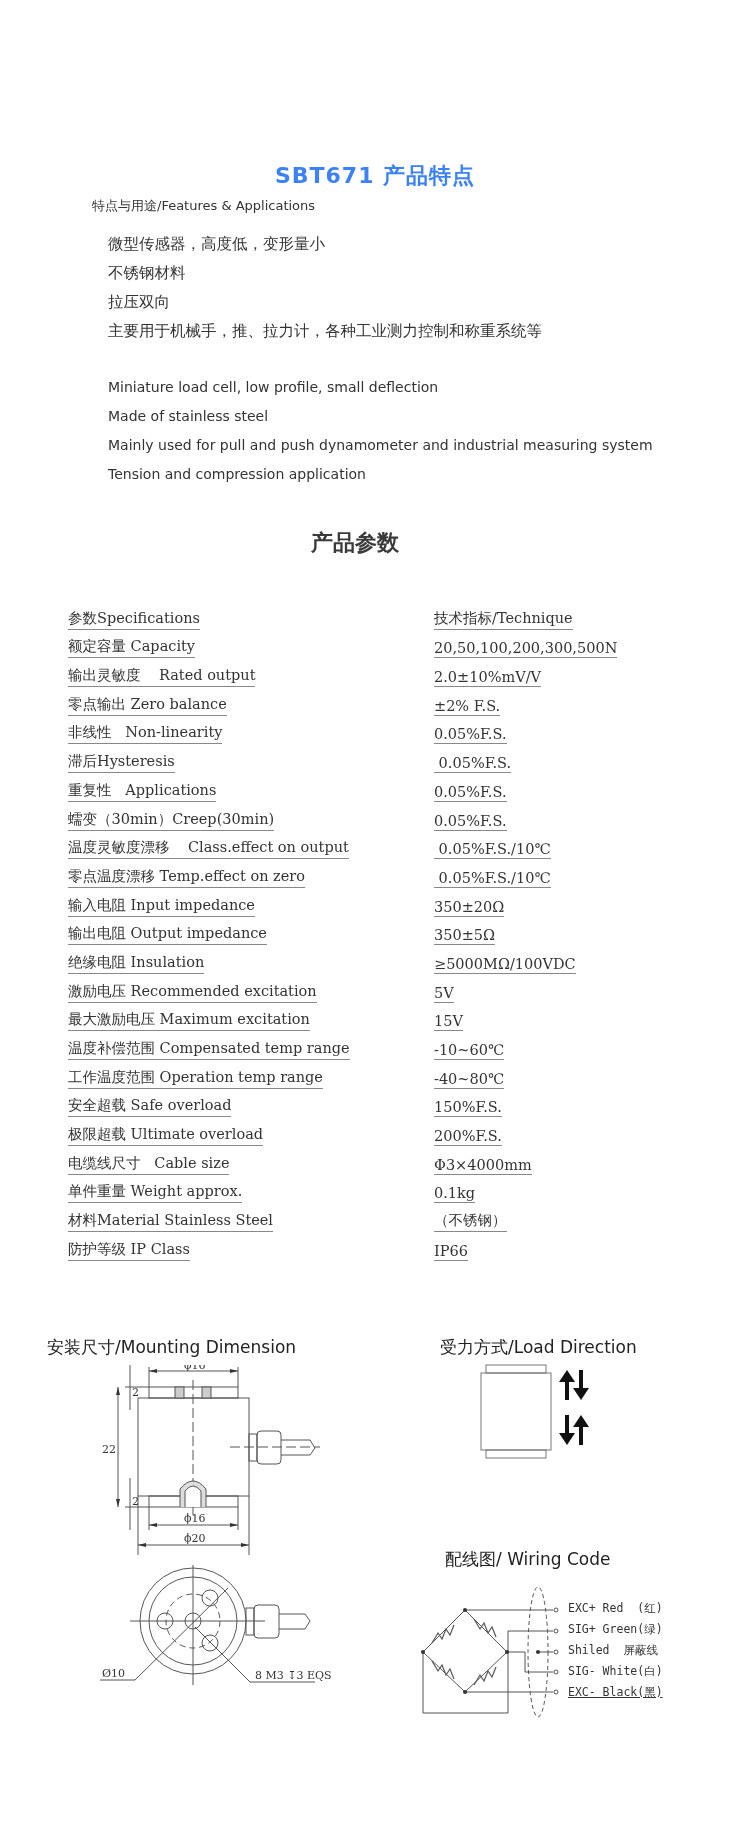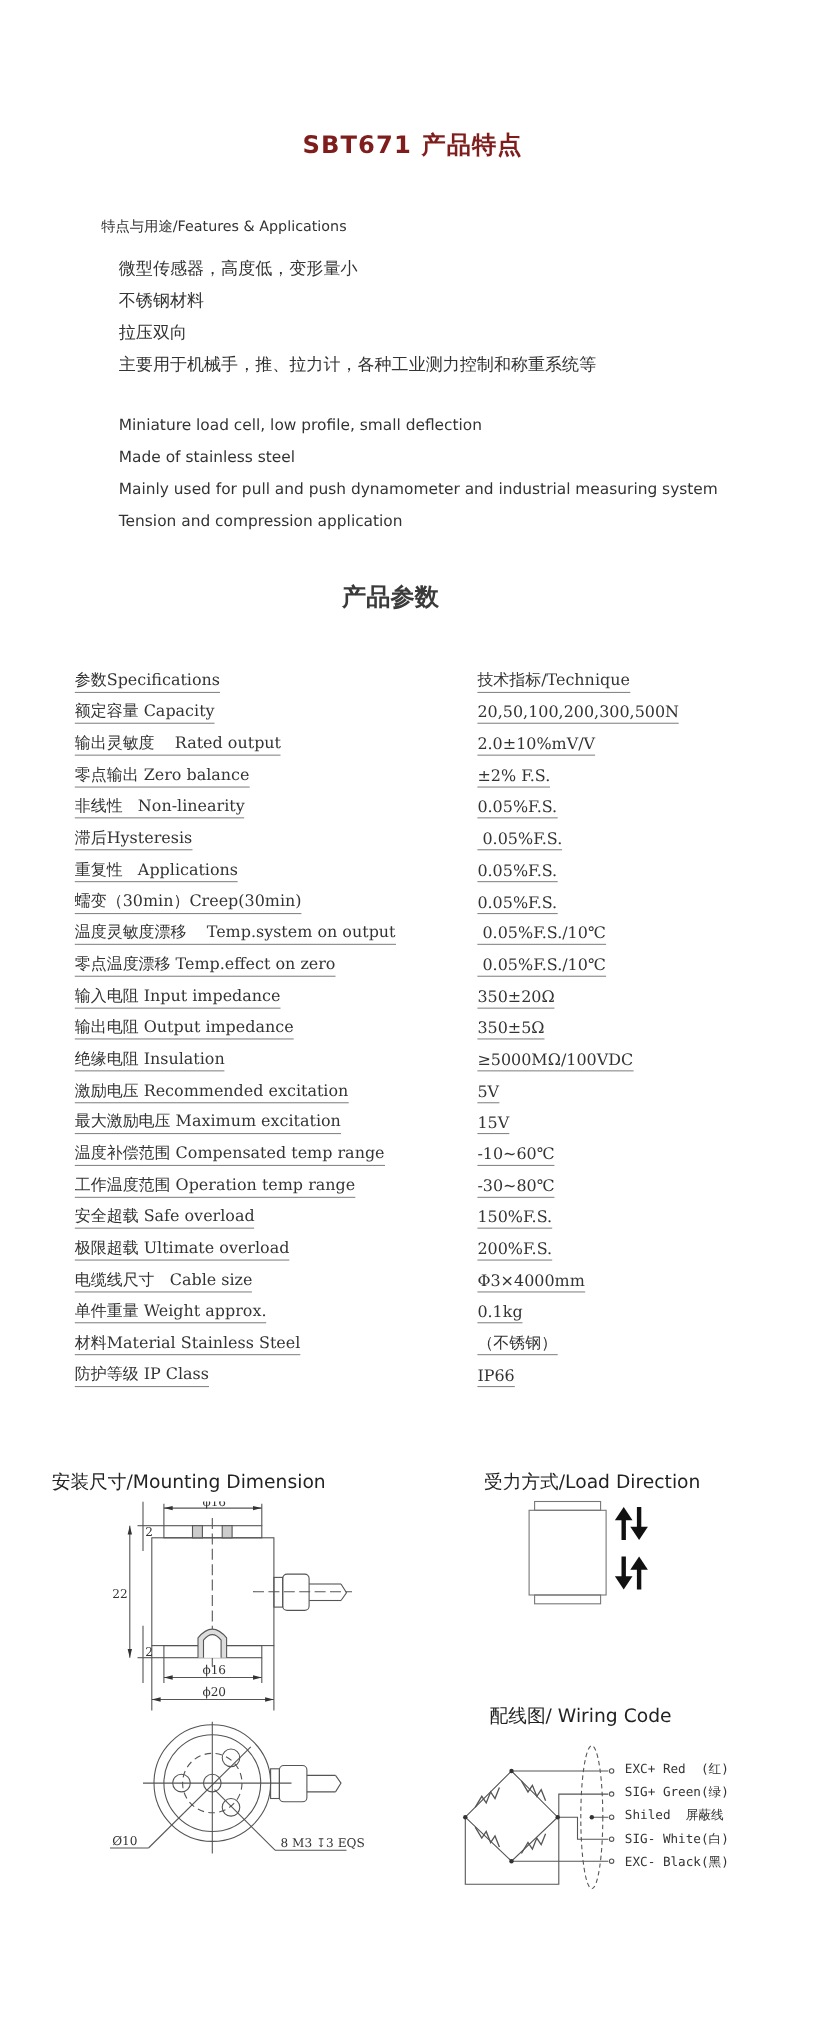--- a/index.html
+++ b/index.html
@@ -1,19 +1,19 @@
 <!DOCTYPE html>
 <html><head>
 <meta charset="utf-8">
 <style>
   html, body { margin: 0; padding: 0; background: #ffffff; }
   body { width: 750px; height: 1836px; position: relative; overflow: hidden;
          font-family: "DejaVu Sans", "Liberation Sans", sans-serif; color: #333; }
   .abs { position: absolute; }
-  .title { left: 0; width: 750px; text-align: center; font-size: 22px; font-weight: bold; color: #7f1d1d; letter-spacing: 1px; }
+  .title { left: 0; width: 750px; text-align: center; font-size: 22px; font-weight: bold; color: #3b82f6; letter-spacing: 1px; margin-top: 44px; }
   .feat-head { left: 92px; top: 197px; font-size: 13px; color: #333; }
   .feat-list { left: 108px; top: 230px; font-size: 15.5px; color: #333; }
   .feat-list div { height: 29px; line-height: 29px; }
   .feat-en { left: 108px; top: 373px; font-size: 14px; color: #333; }
   .feat-en div { height: 29px; line-height: 29px; }
   .params-title { left: 0; width: 710px; top: 528px; text-align: center; font-size: 22px; font-weight: bold; color: #3a3a3a; }
   .spec-table { left: 68px; top: 604px; width: 600px; }
   .spec-row { position: relative; height: 28.7px; font-family: "DejaVu Serif", "Liberation Serif", serif; font-size: 14.5px; color: #333; }
   .spec-row .cell { position: absolute; bottom: 3px; white-space: pre; border-bottom: 1px solid #888; padding-bottom: 1px; }
   .spec-row .param { left: 0; }
@@ -69,21 +69,21 @@
     </div>
   <div class="spec-row">
       <span class="cell param">重复性   Applications</span>
       <span class="cell val">0.05%F.S.</span>
     </div>
   <div class="spec-row">
       <span class="cell param">蠕变（30min）Creep(30min)</span>
       <span class="cell val">0.05%F.S.</span>
     </div>
   <div class="spec-row">
-      <span class="cell param">温度灵敏度漂移    Temp.system on output</span>
+      <span class="cell param">温度灵敏度漂移    Class.effect on output</span>
       <span class="cell val"> 0.05%F.S./10℃</span>
     </div>
   <div class="spec-row">
       <span class="cell param">零点温度漂移 Temp.effect on zero</span>
       <span class="cell val"> 0.05%F.S./10℃</span>
     </div>
   <div class="spec-row">
       <span class="cell param">输入电阻 Input impedance</span>
       <span class="cell val">350±20Ω</span>
     </div>
@@ -102,21 +102,21 @@
   <div class="spec-row">
       <span class="cell param">最大激励电压 Maximum excitation</span>
       <span class="cell val">15V</span>
     </div>
   <div class="spec-row">
       <span class="cell param">温度补偿范围 Compensated temp range</span>
       <span class="cell val">-10~60℃</span>
     </div>
   <div class="spec-row">
       <span class="cell param">工作温度范围 Operation temp range</span>
-      <span class="cell val">-30~80℃</span>
+      <span class="cell val">-40~80℃</span>
     </div>
   <div class="spec-row">
       <span class="cell param">安全超载 Safe overload</span>
       <span class="cell val">150%F.S.</span>
     </div>
   <div class="spec-row">
       <span class="cell param">极限超载 Ultimate overload</span>
       <span class="cell val">200%F.S.</span>
     </div>
   <div class="spec-row">
@@ -274,14 +274,14 @@
       <circle cx="97" cy="77" r="2"></circle>
       <circle cx="55" cy="117" r="2"></circle>
       <circle cx="128" cy="77" r="2"></circle>
     </g>
 </svg>
 <div class="abs" style="left:568px; top:1601px;">
   <div class="wire-label" style="height:21px;">EXC+ Red  (红)</div>
   <div class="wire-label" style="height:21px;">SIG+ Green(绿)</div>
   <div class="wire-label" style="height:21px;">Shiled  屏蔽线</div>
   <div class="wire-label" style="height:21px;">SIG- White(白)</div>
-  <div class="wire-label" style="height:21px;">EXC- Black(黑)</div>
+  <div class="wire-label" style="height:21px;text-decoration:underline;">EXC- Black(黑)</div>
 </div>
 
 </body></html>

